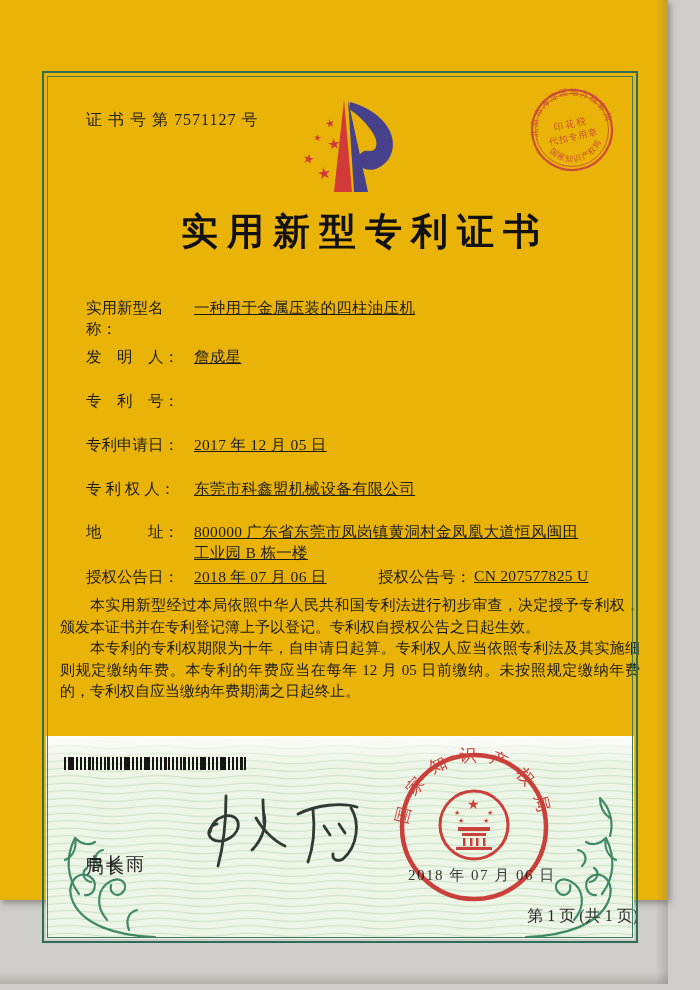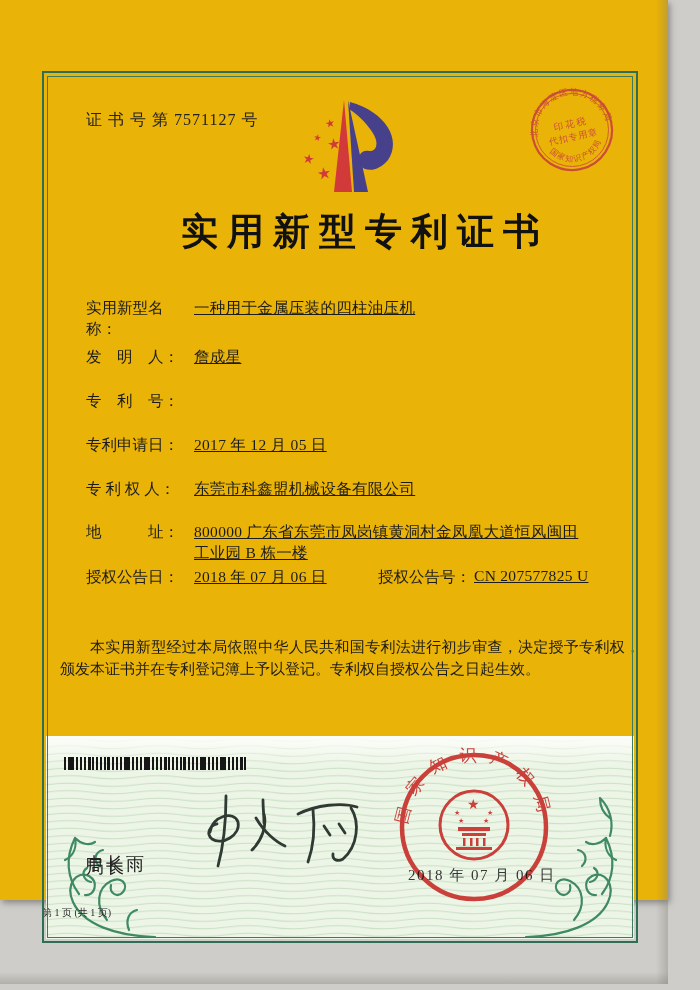--- a/index.html
+++ b/index.html
@@ -19,35 +19,35 @@
   .cert-no{position:absolute;left:86px;top:110px;font-size:16px;color:#222;letter-spacing:1px;}
   .logo{position:absolute;left:280px;top:94px;}
   .title{position:absolute;left:15px;top:207px;width:668px;text-align:center;
          font-size:37px;font-weight:700;color:#111;letter-spacing:9px;margin-left:16px;}
   .fields{position:absolute;left:86px;top:298px;width:540px;font-size:15.5px;color:#1c1c1c;}
   .frow{position:absolute;left:0;display:flex;}
   .lab{display:inline-block;width:108px;flex:0 0 108px;}
   .val{letter-spacing:.3px;text-decoration:underline;}
   .grant-no-group{position:absolute;left:292px;top:0;display:flex;}
   .paras{position:absolute;left:60px;top:595px;width:580px;font-size:15px;
-         line-height:21.5px;color:#1b1b1b;text-align:justify;margin-top:42px;}
+         line-height:21.5px;color:#1b1b1b;text-align:justify;}
   .paras p{margin:0;text-indent:2em;}
   .barcode{position:absolute;left:64px;top:757px;width:182px;height:13px;
            background-image:
              repeating-linear-gradient(90deg,#161616 0 2px,transparent 2px 4px),
              repeating-linear-gradient(90deg,transparent 0 5px,#161616 5px 8px,transparent 8px 19px);}
   .sig-title{position:absolute;left:86px;top:812px;font-size:18px;color:#222;letter-spacing:2px;margin-top:43px;}
   .sig-name{position:absolute;left:86px;top:852px;font-size:18px;color:#222;letter-spacing:2px;}
   .sig-hand{position:absolute;left:192px;top:788px;}
   .seal{position:absolute;left:374px;top:727px;opacity:.93;}
   .seal-date{position:absolute;left:408px;top:866px;font-size:15px;color:#3a3a3a;
              letter-spacing:1.5px;mix-blend-mode:multiply;white-space:nowrap;}
   .tax-stamp{position:absolute;left:520px;top:78px;transform:rotate(-12deg);opacity:.9;}
-  .footer{position:absolute;left:42px;top:906px;width:596px;text-align:left;
-          font-size:10px;color:#2a2a2a;font-family:Liberation Serif, serif;}
+  .footer{position:absolute;left:42px;top:906px;width:596px;text-align:right;
+          font-size:16px;color:#2a2a2a;font-family:Liberation Serif, serif;}
   .ornament{position:absolute;}
   .orn-left{left:45px;top:822px;}
   .orn-right{left:524px;top:792px;transform:scaleX(-1);}
   .edge-shade-r{position:absolute;left:656px;top:0;width:12px;height:984px;
                 background:linear-gradient(90deg,rgba(120,120,112,0),rgba(120,120,112,.35));}
   .edge-shade-b{position:absolute;left:0;top:972px;width:668px;height:12px;
                 background:linear-gradient(rgba(120,120,112,0),rgba(120,120,112,.35));}
 </style>
 </head>
 <body>
@@ -138,20 +138,21 @@
         <span class="val">2018 年 07 月 06 日</span>
         <span class="grant-no-group">
           <span class="lab" style="width:96px;flex:0 0 96px">授权公告号：</span>
           <span class="val">CN 207577825 U</span>
         </span>
       </div>
     </div>
 
     <div class="paras">
       <p>本实用新型经过本局依照中华人民共和国专利法进行初步审查，决定授予专利权，颁发本证书并在专利登记簿上予以登记。专利权自授权公告之日起生效。</p>
+      <p>本专利的专利权期限为十年，自申请日起算。专利权人应当依照专利法及其实施细则规定缴纳年费。本专利的年费应当在每年 12 月 05 日前缴纳。未按照规定缴纳年费的，专利权自应当缴纳年费期满之日起终止。</p>
     </div>
 
     <div class="barcode"></div>
 
     <div class="sig-title">局长</div>
     <div class="sig-name">申长雨</div>
     <svg class="sig-hand" width="172" height="84" viewBox="0 0 172 84">
       <g fill="none" stroke="#2f3a33" stroke-width="2.8" stroke-linecap="round">
         <path d="M18,44 C20,28 42,22 46,34 C49,47 30,58 20,51 C14,46 17,38 25,36"></path>
         <path d="M34,8 C34,30 32,56 26,78"></path>

